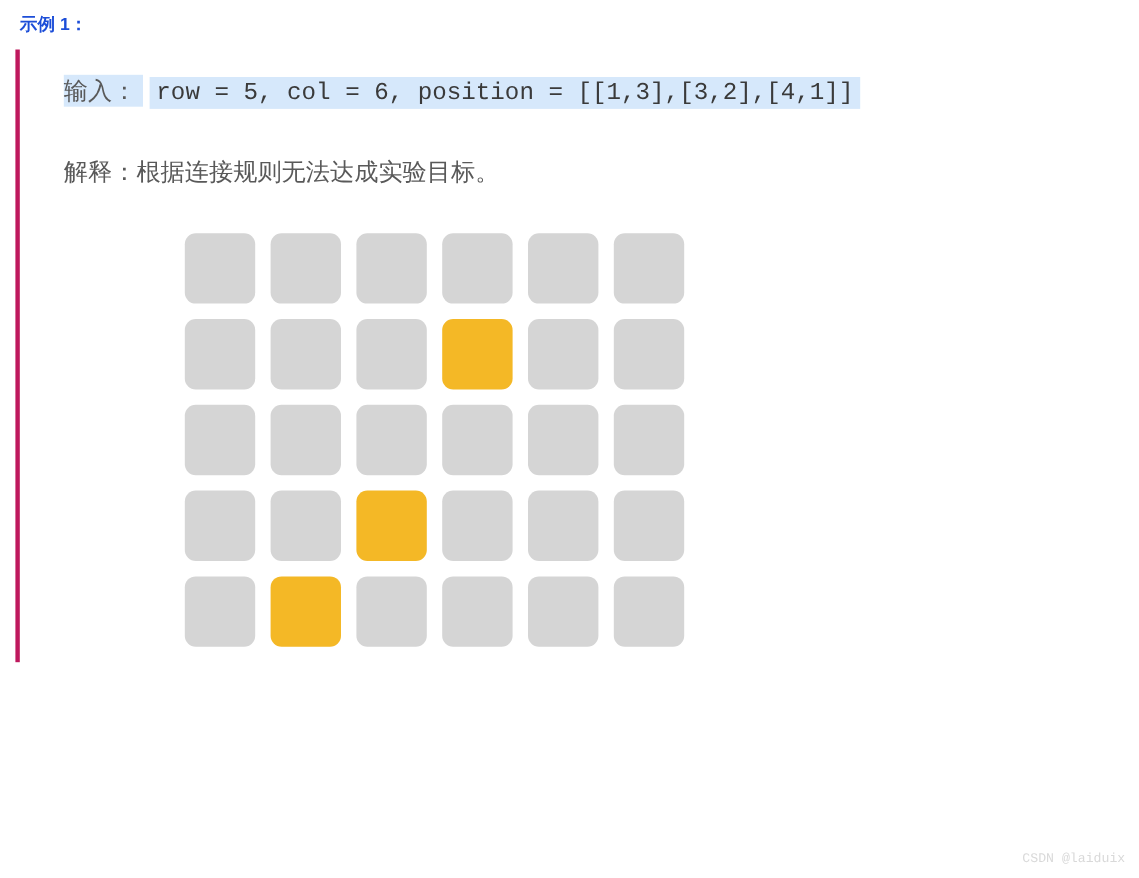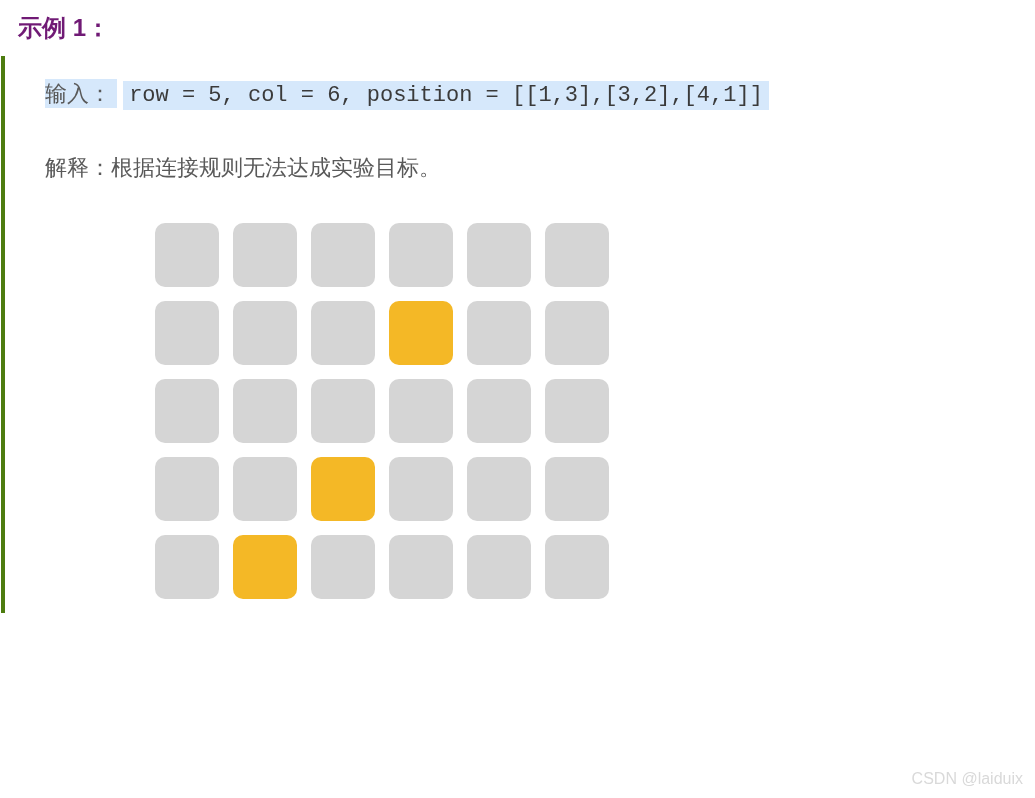--- a/index.html
+++ b/index.html
@@ -5,28 +5,28 @@
     * { margin: 0; padding: 0; box-sizing: border-box; }
     body {
       background: #ffffff;
       font-family: -apple-system, BlinkMacSystemFont, "Segoe UI", "PingFang SC", "Microsoft YaHei", sans-serif;
       width: 1035px;
       height: 798px;
       position: relative;
       overflow: hidden;
     }
     .heading {
-      font-size: 24px;
+      font-size: 16px;
       font-weight: 700;
-      color: #701a75;
+      color: #1d4ed8;
       padding: 12px 0 12px 18px;
     }
     .example-block {
-      border-left: 4px solid #4d7c0f;
-      margin-left: 1px;
+      border-left: 4px solid #be185d;
+      margin-left: 14px;
       padding-left: 40px;
       padding-top: 20px;
     }
     .io-line {
       font-size: 22px;
       color: #595959;
       margin-bottom: 40px;
       line-height: 1.6;
     }
     .io-label {
@@ -63,23 +63,23 @@
       border-radius: 10px;
       background: #d5d5d5;
     }
     .cell.active {
       background: #f4b826;
     }
     .watermark {
       position: absolute;
       right: 12px;
       bottom: 10px;
-      font-size: 16px;
+      font-size: 12px;
       color: #d9d9d9;
-      font-family: Liberation Sans, sans-serif;
+      font-family: Liberation Mono, monospace;
     }
   </style>
 </head>
 <body>
 
 <h2 class="heading">示例 1：</h2>
 
 <div class="example-block">
 
   <div class="io-line">

